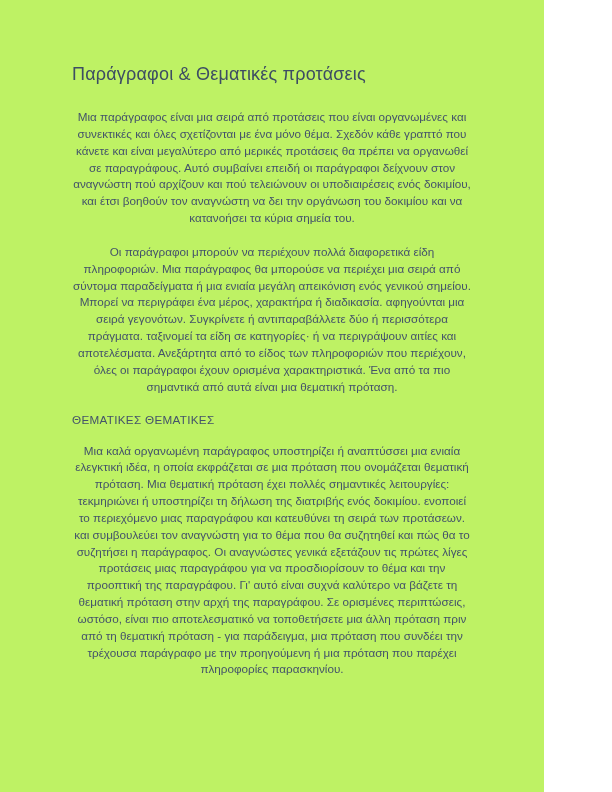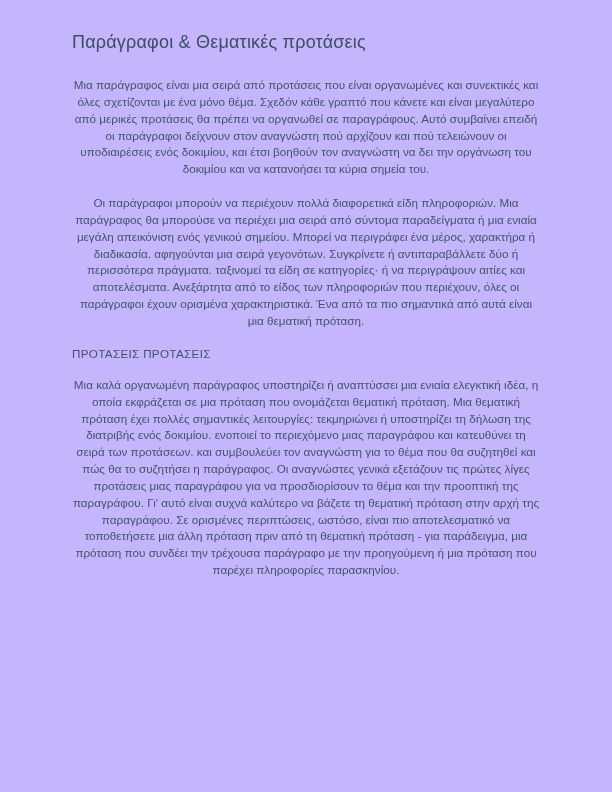--- a/index.html
+++ b/index.html
@@ -8,24 +8,24 @@
     background: #ffffff;
   }
   body {
     width: 612px;
     height: 792px;
     font-family: "Liberation Sans", sans-serif;
     -webkit-font-smoothing: antialiased;
   }
   .page {
     box-sizing: border-box;
-    width: 612px;
+    width: 544px;
     height: 792px;
-    padding: 32px 72px 60px 72px;
-    background: #c4b5fd;
+    padding: 64px 72px 60px 72px;
+    background: #bef264;
     color: #415062;
     overflow: hidden;
   }
   .doc-title {
     font-size: 18px;
     font-weight: 400;
     letter-spacing: 0.2px;
     margin: 0 0 24px 0;
     color: #3d4d63;
   }
@@ -47,16 +47,16 @@
 </head>
 <body>
 
 <div class="page">
   <h1 class="doc-title">Παράγραφοι &amp; Θεματικές προτάσεις</h1>
 
   <p class="doc-paragraph">Μια παράγραφος είναι μια σειρά από προτάσεις που είναι οργανωμένες και συνεκτικές και όλες σχετίζονται με ένα μόνο θέμα. Σχεδόν κάθε γραπτό που κάνετε και είναι μεγαλύτερο από μερικές προτάσεις θα πρέπει να οργανωθεί σε παραγράφους. Αυτό συμβαίνει επειδή οι παράγραφοι δείχνουν στον αναγνώστη πού αρχίζουν και πού τελειώνουν οι υποδιαιρέσεις ενός δοκιμίου, και έτσι βοηθούν τον αναγνώστη να δει την οργάνωση του δοκιμίου και να κατανοήσει τα κύρια σημεία του.</p>
 
   <p class="doc-paragraph">Οι παράγραφοι μπορούν να περιέχουν πολλά διαφορετικά είδη πληροφοριών. Μια παράγραφος θα μπορούσε να περιέχει μια σειρά από σύντομα παραδείγματα ή μια ενιαία μεγάλη απεικόνιση ενός γενικού σημείου. Μπορεί να περιγράφει ένα μέρος, χαρακτήρα ή διαδικασία. αφηγούνται μια σειρά γεγονότων. Συγκρίνετε ή αντιπαραβάλλετε δύο ή περισσότερα πράγματα. ταξινομεί τα είδη σε κατηγορίες· ή να περιγράψουν αιτίες και αποτελέσματα. Ανεξάρτητα από το είδος των πληροφοριών που περιέχουν, όλες οι παράγραφοι έχουν ορισμένα χαρακτηριστικά. Ένα από τα πιο σημαντικά από αυτά είναι μια θεματική πρόταση.</p>
 
-  <h2 class="doc-section-heading">ΠΡΟΤΑΣΕΙΣ ΠΡΟΤΑΣΕΙΣ</h2>
+  <h2 class="doc-section-heading">ΘΕΜΑΤΙΚΕΣ ΘΕΜΑΤΙΚΕΣ</h2>
 
   <p class="doc-paragraph">Μια καλά οργανωμένη παράγραφος υποστηρίζει ή αναπτύσσει μια ενιαία ελεγκτική ιδέα, η οποία εκφράζεται σε μια πρόταση που ονομάζεται θεματική πρόταση. Μια θεματική πρόταση έχει πολλές σημαντικές λειτουργίες: τεκμηριώνει ή υποστηρίζει τη δήλωση της διατριβής ενός δοκιμίου. ενοποιεί το περιεχόμενο μιας παραγράφου και κατευθύνει τη σειρά των προτάσεων. και συμβουλεύει τον αναγνώστη για το θέμα που θα συζητηθεί και πώς θα το συζητήσει η παράγραφος. Οι αναγνώστες γενικά εξετάζουν τις πρώτες λίγες προτάσεις μιας παραγράφου για να προσδιορίσουν το θέμα και την προοπτική της παραγράφου. Γι' αυτό είναι συχνά καλύτερο να βάζετε τη θεματική πρόταση στην αρχή της παραγράφου. Σε ορισμένες περιπτώσεις, ωστόσο, είναι πιο αποτελεσματικό να τοποθετήσετε μια άλλη πρόταση πριν από τη θεματική πρόταση - για παράδειγμα, μια πρόταση που συνδέει την τρέχουσα παράγραφο με την προηγούμενη ή μια πρόταση που παρέχει πληροφορίες παρασκηνίου.</p>
 </div>
 
 </body></html>

